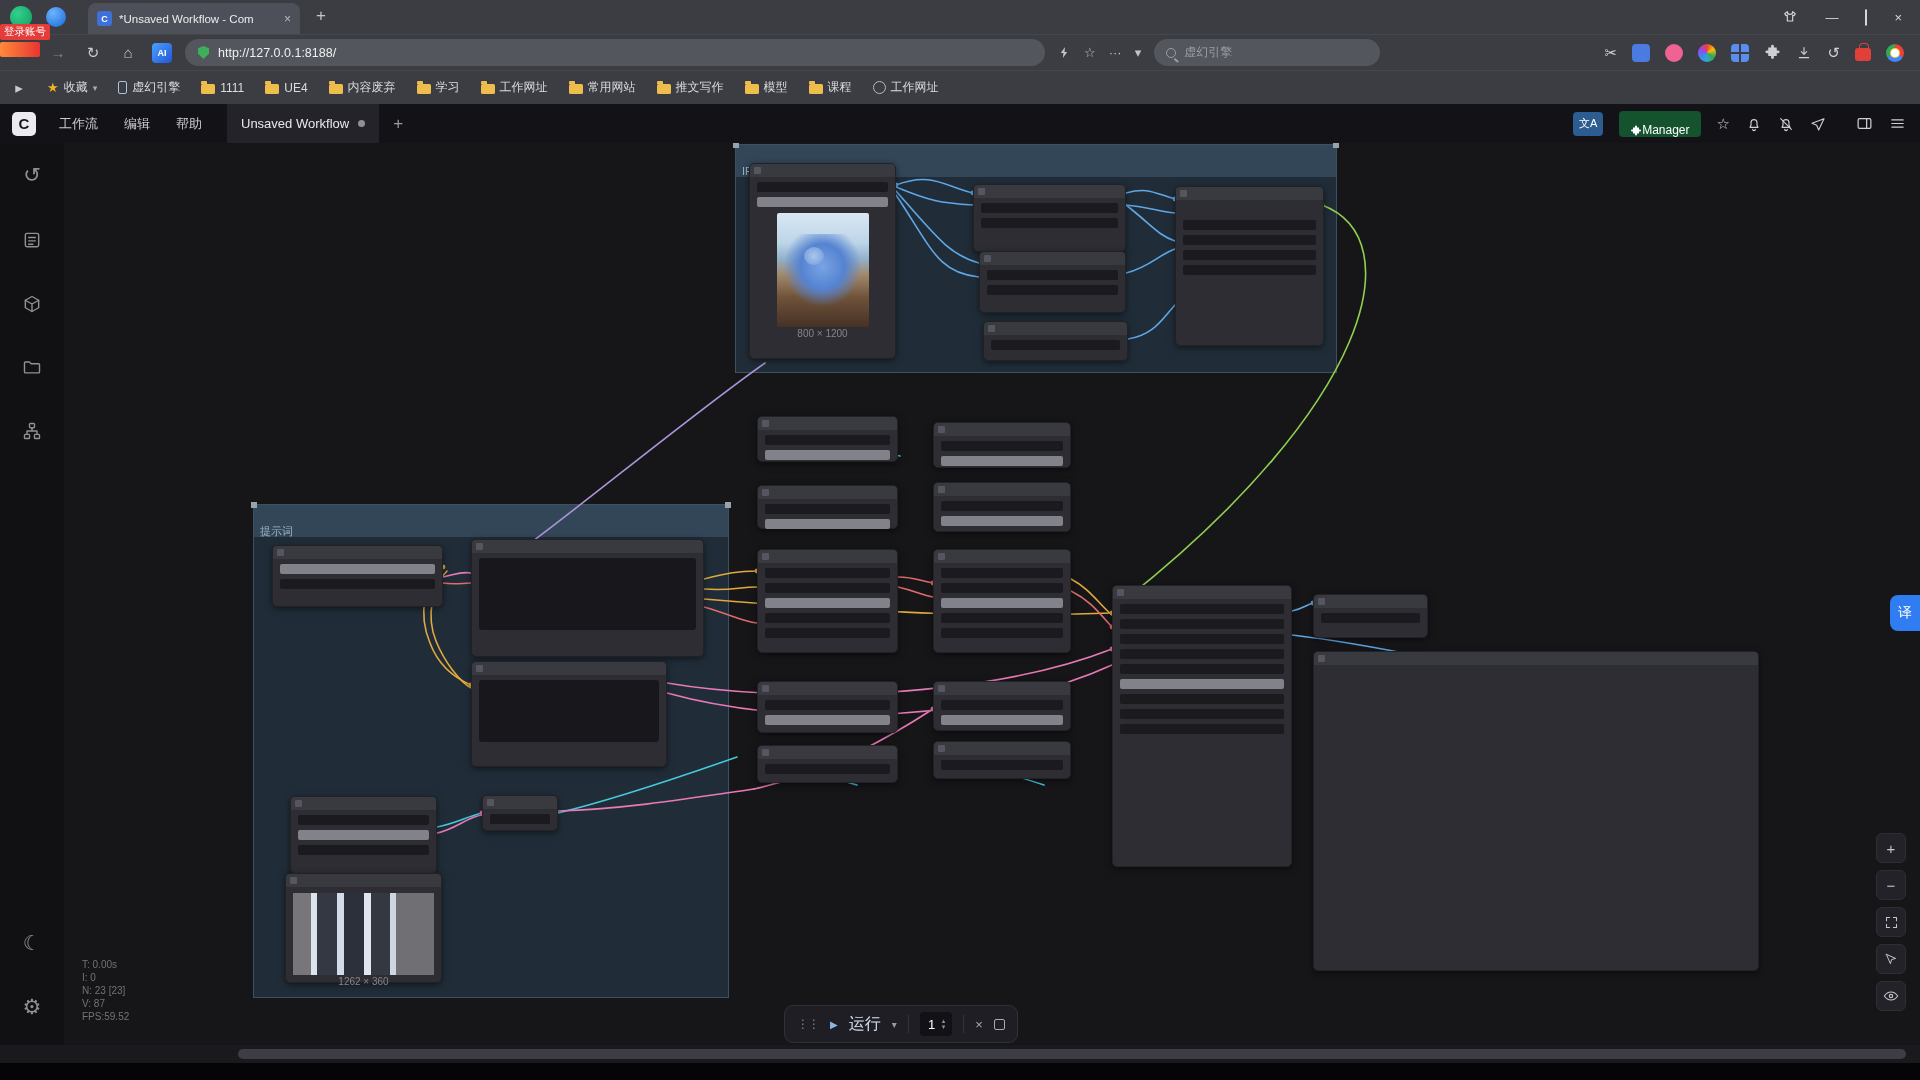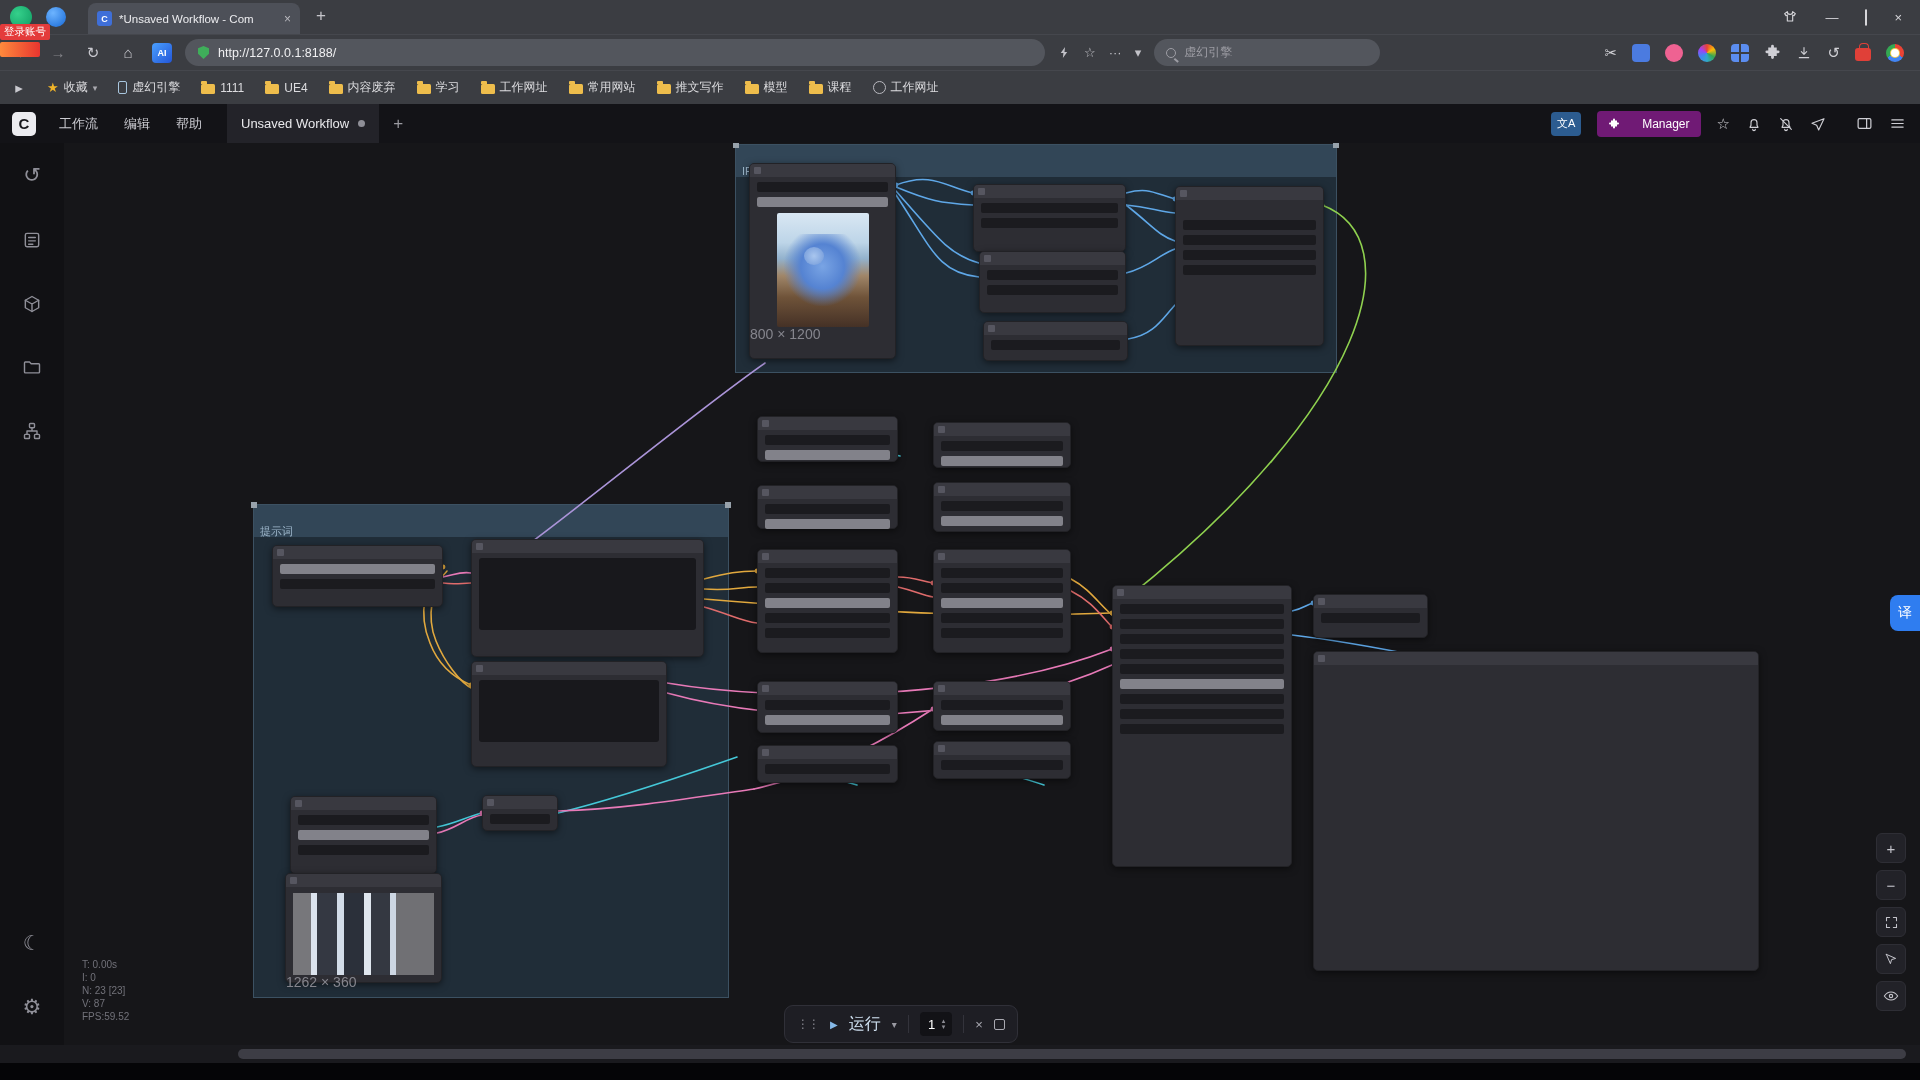--- a/index.html
+++ b/index.html
@@ -75,22 +75,22 @@
 .clogo{width:24px;height:24px;margin:0 10px 0 12px;border-radius:5px;background:#ececf0;color:#17171b;font-weight:700;
        font-size:15px;display:flex;align-items:center;justify-content:center}
 .mitem{font-size:13px;padding:0 13px}
 .wftab{height:39px;margin-left:12px;background:#232329;display:flex;align-items:center;gap:9px;padding:0 14px;
        color:#e9e9ec;font-size:13px}
 .udot{width:7px;height:7px;border-radius:50%;background:#8f8f97}
 .addwf{font-size:17px;color:#9a9aa1;margin-left:14px}
 .mright{margin-left:auto;display:flex;align-items:center;gap:16px;padding-right:14px}
 .trbtn{width:30px;height:24px;background:#2c5c90;border-radius:4px;color:#fff;font-size:11px;
        display:flex;align-items:center;justify-content:center}
-.mgrbtn{height:26px;background:#701a75;border-radius:4px;color:#fff;font-size:12px;display:flex;align-items:center;
-        gap:22px;padding:0 11px}
+.mgrbtn{height:26px;background:#14532d;border-radius:4px;color:#fff;font-size:12px;display:flex;align-items:flex-end;
+        gap:0;padding:0 11px}
 .mic{color:#cfcfd5;display:flex;align-items:center}
 .staric{font-size:15px;color:#cfcfd5}
 
 
 #sidebar{position:absolute;left:0;top:143px;width:64px;height:902px;background:#111114}
 .sbtn{position:absolute;left:12px;width:40px;height:40px;display:flex;align-items:center;justify-content:center;
       color:#8f8f98;font-size:21px}
 
 
 #canvas{position:absolute;left:64px;top:143px;width:1856px;height:902px;background:#161619;overflow:hidden}
@@ -109,21 +109,21 @@
 .nbig{background:#18181c;border-radius:3px;margin:5px 7px}
 .gecko{width:92px;height:114px;margin:6px auto 2px;border-radius:2px;position:relative;overflow:hidden;
   background:linear-gradient(180deg,#d9e7f3 0%,#bdd5e8 26%,#93b2cd 40%,#a08669 55%,#6f5339 74%,#453126 100%)}
 .gecko::before{content:"";position:absolute;left:8%;top:18%;width:84%;height:64%;
   background:radial-gradient(ellipse at 50% 45%,#79a4e4 0%,#5583d2 40%,rgba(85,131,210,0) 72%)}
 .gecko::after{content:"";position:absolute;left:30%;top:30%;width:22%;height:16%;border-radius:50%;
   background:radial-gradient(circle,#a9c6ee,#6f97d8)}
 .bars{width:141px;height:82px;margin:6px auto 2px;
   background:linear-gradient(90deg,#77777b 0 13%,#dbe3ed 13% 17%,#343842 17% 31%,#d2dce8 31% 36%,#2b303a 36% 50%,
              #dfe6ee 50% 55%,#343841 55% 69%,#cdd7e3 69% 73%,#707074 73% 100%)}
-.ncap{font-size:14px;color:#85858d;text-align:left;line-height:10px}
+.ncap{font-size:10px;color:#85858d;text-align:center;line-height:10px}
 
 .runbar{position:absolute;left:720px;top:862px;height:38px;background:#1e1e24;border:1px solid #303038;border-radius:9px;
         display:flex;align-items:center;gap:11px;padding:0 12px;z-index:6}
 .dragdots{font-size:12px;color:#84848c;letter-spacing:-1px}
 .playic{font-size:10px;color:#86b9e8}
 .runlbl{font-size:16px;color:#cfe0f0}
 .vsep{width:1px;height:18px;background:#33333b}
 .ddc{font-size:10px;color:#9a9aa2}
 .cntbox{height:24px;background:#121216;border-radius:4px;display:flex;align-items:center;gap:5px;padding:0 7px}
 .cnt{font-size:13px;color:#fff;min-width:10px;text-align:center}

